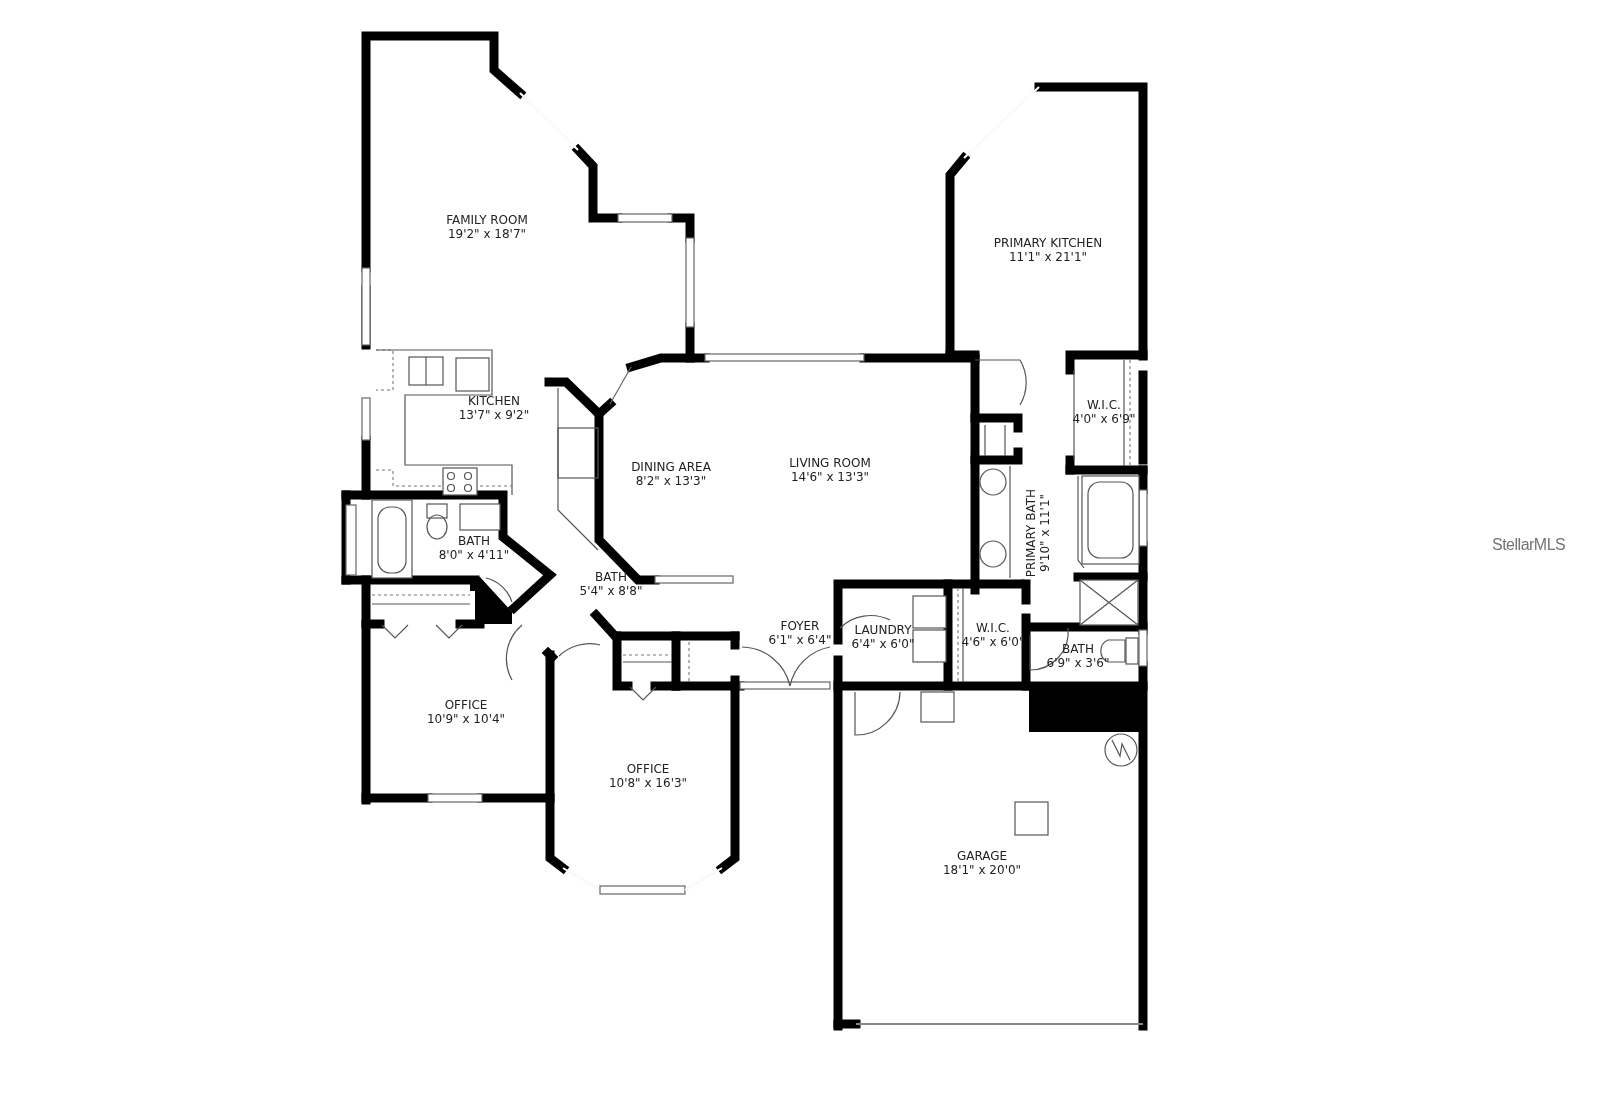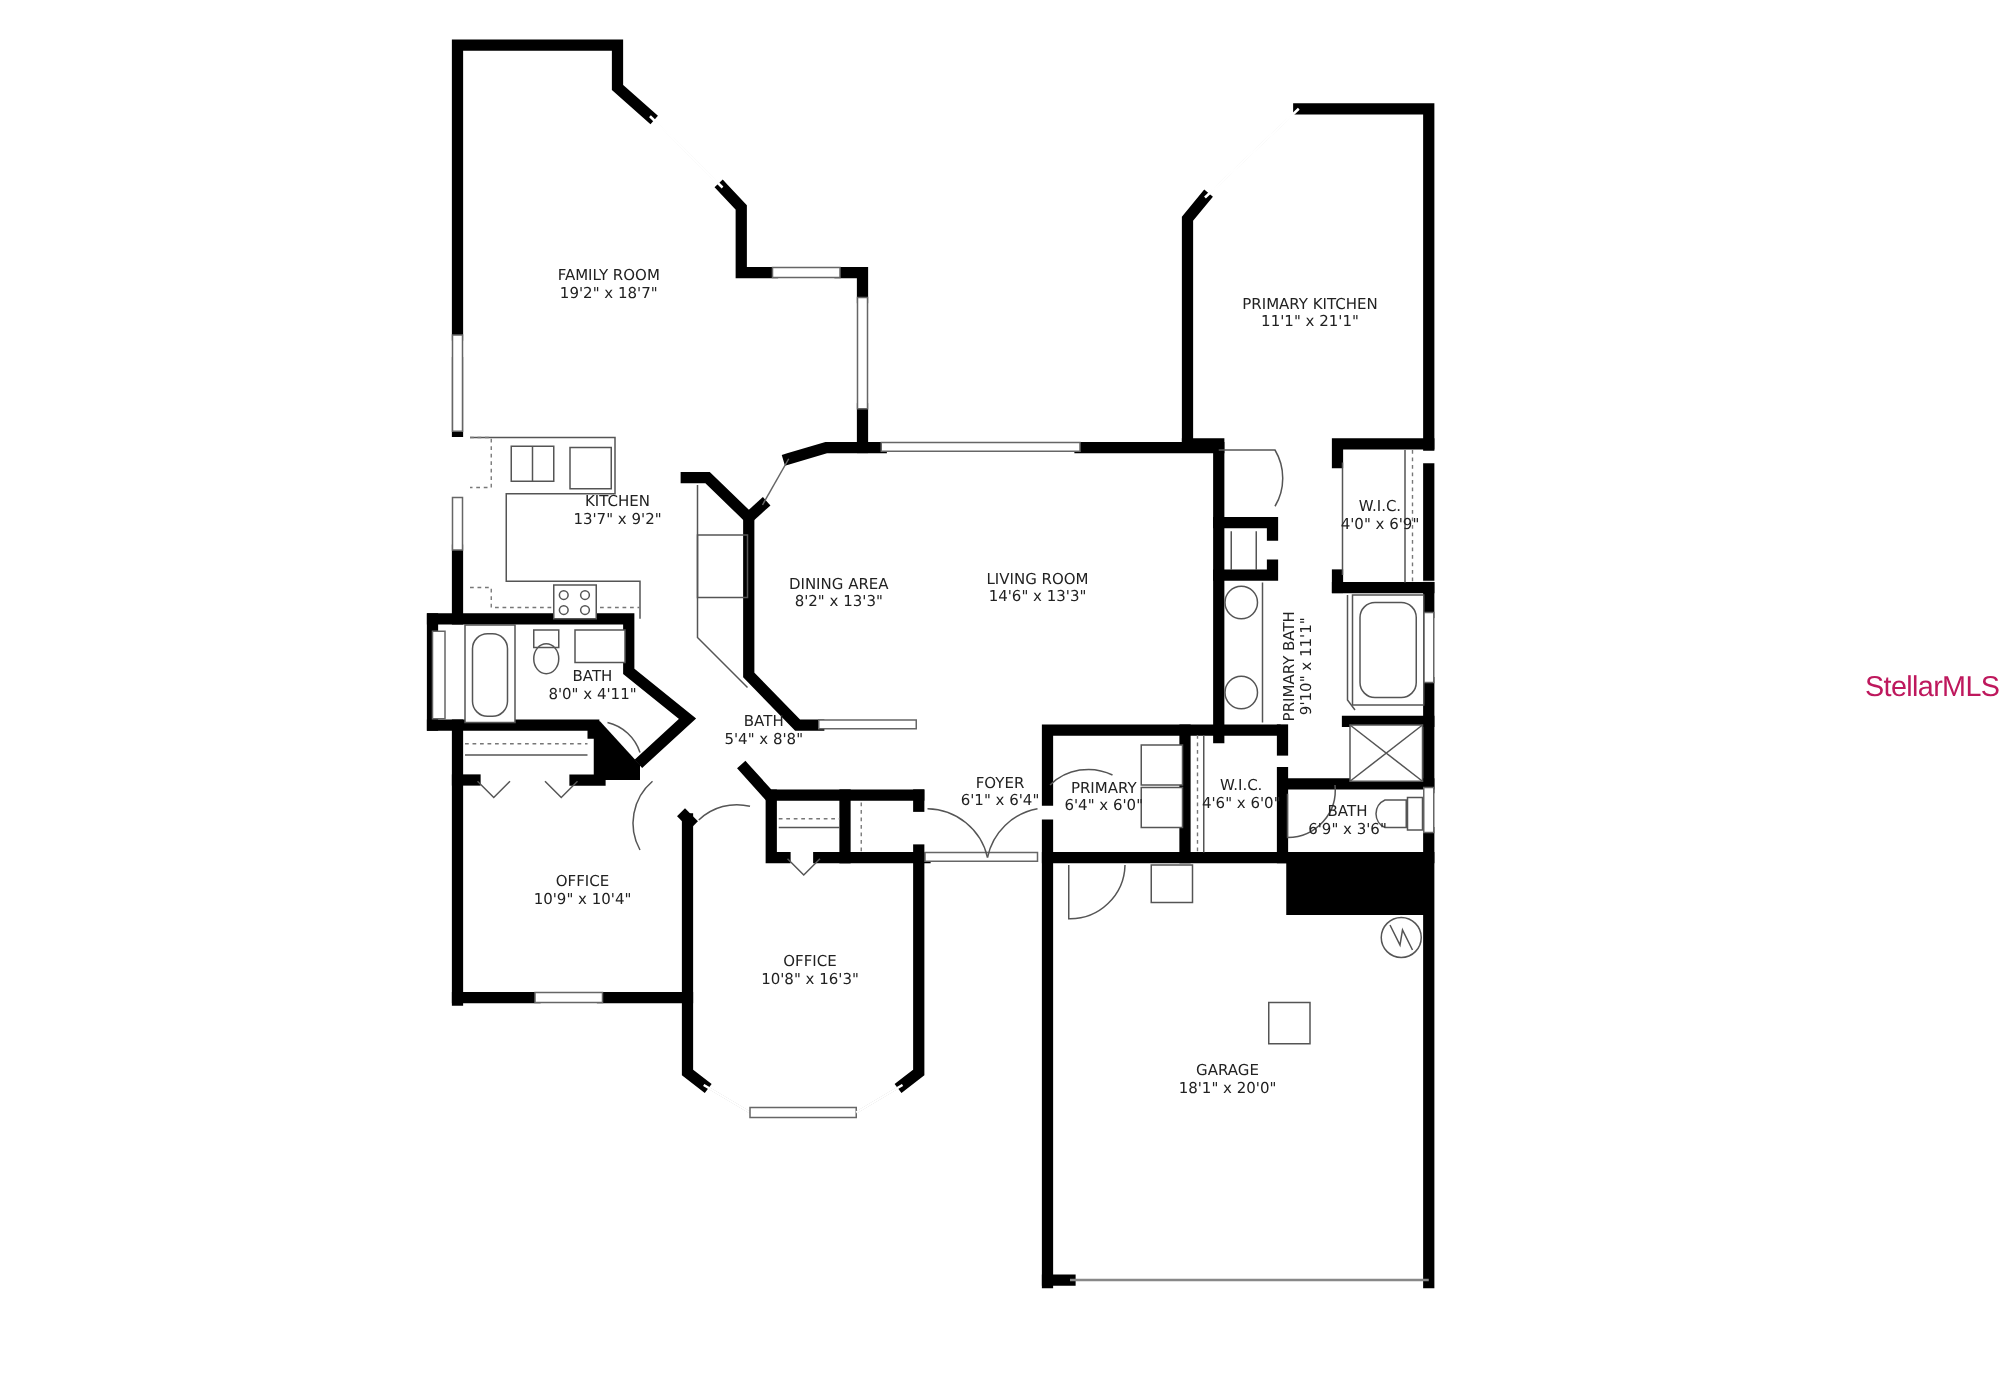--- a/index.html
+++ b/index.html
@@ -10,21 +10,21 @@
   .wallfill { fill: #000; }
   .thin { fill: none; stroke: #555; stroke-width: 1.2; }
   .dash { fill: none; stroke: #777; stroke-width: 1.1; stroke-dasharray: 3 3; }
   .win { fill: #fff; stroke: #666; stroke-width: 1.2; }
   .door { fill: none; stroke: #555; stroke-width: 1.2; }
   .fixture { fill: #fff; stroke: #555; stroke-width: 1.2; }
   .room-label { position: absolute; transform: translate(-50%, 0); text-align: center;
                 font-size: 12px; line-height: 14px; color: #222; white-space: nowrap; }
   .room-label .dim { display: block; }
   .vertical { transform: translate(-50%, -50%) rotate(-90deg); }
-  .watermark { position: absolute; left: 1492px; top: 536px; font-size: 23px; color: #be185d;
+  .watermark { position: absolute; left: 1492px; top: 536px; font-size: 16px; color: #737373;
                font-family: "Liberation Sans", sans-serif; letter-spacing: -0.5px; }
 </style>
 </head>
 <body>
 
 <svg id="plan" viewBox="0 0 1600 1113" xmlns="http://www.w3.org/2000/svg">
 
   <g>
 
     <polyline class="wall" points="366,268 366,36 494,36 494,70 520,93"></polyline>
@@ -227,21 +227,21 @@
   </div>
   <div class="room-label" style="left:611px;top:570px">
     <span>BATH</span>
     <span class="dim">5'4" x 8'8"</span>
   </div>
   <div class="room-label" style="left:800px;top:619px">
     <span>FOYER</span>
     <span class="dim">6'1" x 6'4"</span>
   </div>
   <div class="room-label" style="left:883px;top:623px">
-    <span>PRIMARY</span>
+    <span>LAUNDRY</span>
     <span class="dim">6'4" x 6'0"</span>
   </div>
   <div class="room-label" style="left:993px;top:621px">
     <span>W.I.C.</span>
     <span class="dim">4'6" x 6'0"</span>
   </div>
   <div class="room-label" style="left:1078px;top:642px">
     <span>BATH</span>
     <span class="dim">6'9" x 3'6"</span>
   </div>

